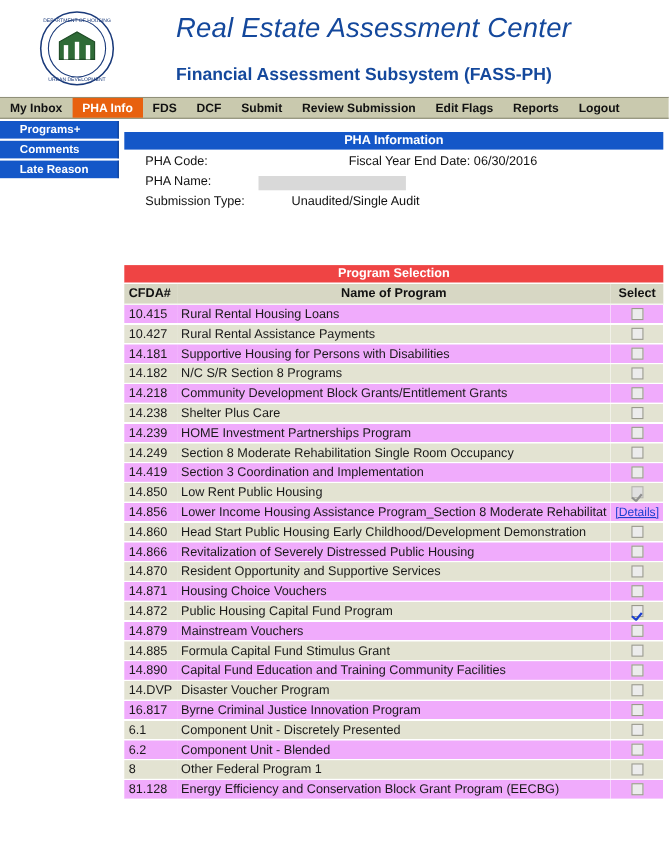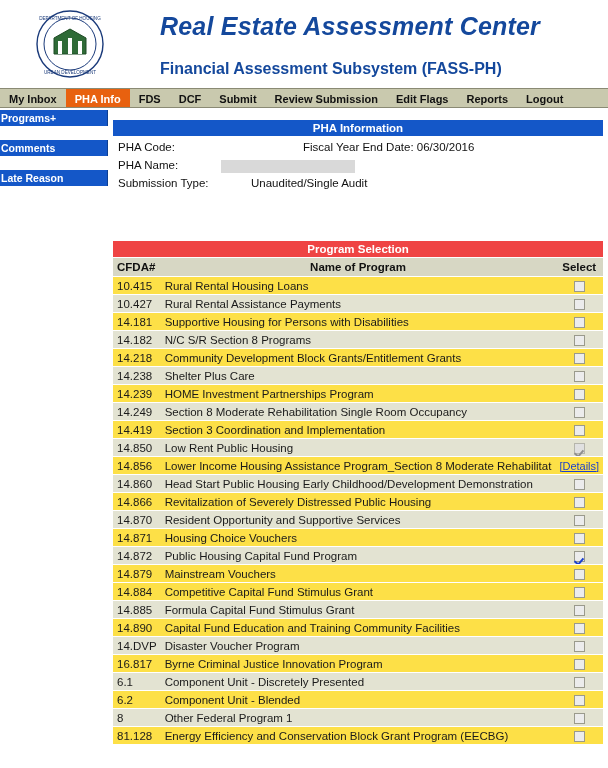--- a/index.html
+++ b/index.html
@@ -20,21 +20,21 @@
     position: absolute;
     left: 24px; top: 8px;
     width: 92px; height: 72px;
   }
   .title-block {
     position: absolute;
     left: 160px; top: 12px;
   }
   .title-main {
     font-size: 25px;
-    font-weight: bold;
+    font-weight: normal;
     font-style: italic;
     color: #14489c;
     letter-spacing: 0.2px;
     white-space: nowrap;
   }
   .title-sub {
     font-size: 16px;
     font-weight: bold;
     color: #14489c;
     margin-top: 19px;
@@ -68,22 +68,22 @@
     left: 0; top: 110px;
     width: 108px;
   }
   .rail-item {
     background: #1457c8;
     color: #ffffff;
     font-size: 10.5px;
     font-weight: bold;
     height: 16px;
     line-height: 16px;
-    padding-left: 1px;
-    margin-bottom: 14px;
+    padding-left: 18px;
+    margin-bottom: 2px;
     border-right: 1px solid #0c3e93;
     cursor: pointer;
     white-space: nowrap;
   }
   
   .pha-panel {
     position: absolute;
     left: 113px; top: 120px;
     width: 490px;
   }
@@ -96,21 +96,21 @@
     height: 16px;
     line-height: 16px;
   }
   .pha-body {
     font-size: 11.5px;
     color: #111111;
     position: relative;
     height: 58px;
     padding-top: 5px;
   }
-  .pha-row { position: relative; height: 18px; }
+  .pha-row { position: relative; height: 18px; margin-left: 14px; }
   .pha-label {
     position: absolute; left: 5px; top: 0;
     white-space: nowrap;
   }
   .pha-field-grey {
     position: absolute;
     left: 108px; top: 1px;
     width: 134px; height: 13px;
     background: #d9d9d9;
   }
@@ -160,21 +160,21 @@
   table.prog th.c-name { text-align: center; }
   table.prog th.c-sel { width: 55px; text-align: center; }
   table.prog td {
     height: 18px;
     padding: 0 4px;
     border-bottom: 1px solid #ffffff;
     vertical-align: middle;
     white-space: nowrap;
     overflow: hidden;
   }
-  tr.r-odd td { background: #fde047; }
+  tr.r-odd td { background: #f0abfc; }
   tr.r-even td { background: #e3e3d2; }
   td.cfda { width: 52px; }
   td.sel { width: 55px; text-align: center; }
   .cb {
     display: inline-block;
     width: 11px; height: 11px;
     border: 1px solid #9a9a8c;
     background: #ececec;
     vertical-align: middle;
     position: relative;
@@ -355,25 +355,20 @@
         <tr class="r-even">
           <td class="cfda">14.872</td>
           <td class="name">Public Housing Capital Fund Program</td>
           <td class="sel"><span class="cb checked-blue"></span></td>
         </tr>
         <tr class="r-odd">
           <td class="cfda">14.879</td>
           <td class="name">Mainstream Vouchers</td>
           <td class="sel"><span class="cb"></span></td>
         </tr>
-        <tr class="r-odd">
-          <td class="cfda">14.884</td>
-          <td class="name">Competitive Capital Fund Stimulus Grant</td>
-          <td class="sel"><span class="cb"></span></td>
-        </tr>
         <tr class="r-even">
           <td class="cfda">14.885</td>
           <td class="name">Formula Capital Fund Stimulus Grant</td>
           <td class="sel"><span class="cb"></span></td>
         </tr>
         <tr class="r-odd">
           <td class="cfda">14.890</td>
           <td class="name">Capital Fund Education and Training Community Facilities</td>
           <td class="sel"><span class="cb"></span></td>
         </tr>

